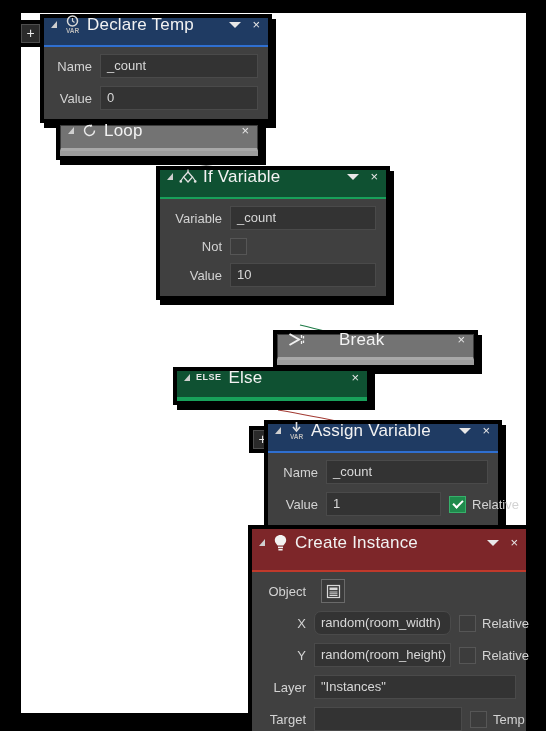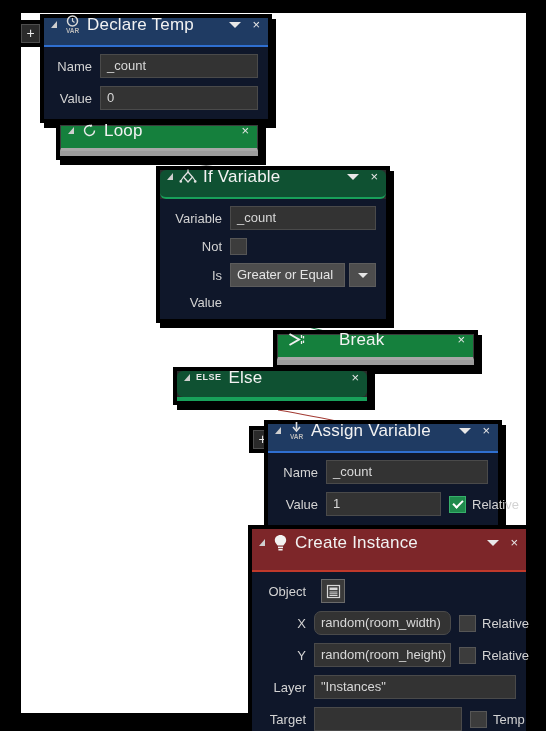--- a/index.html
+++ b/index.html
@@ -50,27 +50,27 @@
     border-right:6px solid transparent;border-top:6px solid #e8e8e8;
     margin-right:9px;flex:0 0 auto;
   }
   .hdr .x{
     color:#e8e8e8;font-size:13px;line-height:1;flex:0 0 auto;
     font-family:"Liberation Sans",sans-serif;padding:0 2px;
   }
 
   
   .h-blue  {background:#1f3b63;border-bottom-color:#2f6fd0;}
-  .h-green {background:#0f5132;border-bottom-color:#18a05a;border-radius:6px;}
+  .h-green {background:#0f5132;border-bottom-color:#18a05a;}
   .h-red   {background:#7d2629;border-bottom-color:#c0392b;}
-  .h-gray  {background:#15803d;border-bottom-color:#9a9a9a;
+  .h-gray  {background:#737373;border-bottom-color:#9a9a9a;
             border:1px solid #3b3b3b;border-bottom:3px solid #a8a8a8;}
 
   
-  .body{background:#0f172a;padding:7px 10px 9px 10px;}
+  .body{background:#404040;padding:7px 10px 9px 10px;}
   .row{display:flex;align-items:center;margin-bottom:8px;}
   .row:last-child{margin-bottom:0;}
   .lbl{
     color:#d3d3d3;font-size:13px;text-align:right;
     margin-right:8px;flex:0 0 auto;white-space:nowrap;
   }
   .fld{
     background:#333333;border:1px solid #4a4a4a;
     color:#d8d8d8;font-size:13px;height:24px;line-height:22px;
     padding:0 6px;box-sizing:border-box;flex:1 1 auto;
@@ -199,26 +199,22 @@
   <div class="body">
     <div class="row">
       <span class="lbl" style="width:52px;">Variable</span>
       <span class="fld">_count</span>
     </div>
     <div class="row">
       <span class="lbl" style="width:52px;">Not</span>
       <span class="chk" style="margin-left:0;"></span>
     </div>
     <div class="row">
-      <span class="lbl" style="width:52px;">Is</span>
-      <span class="fld sel">Greater or Equal</span>
-      <span class="ddbtn"></span>
-    </div>
-    <div class="row">
       <span class="lbl" style="width:52px;">Value</span>
+      <span class="fld">10</span>
     </div>
   </div>
 </div>
 
 <div class="block hdronly" style="left:277px;top:334px;width:197px;">
   <div class="hdr h-gray" style="height:26px;padding-left:9px;gap:28px;">
     <span class="ico">
       <svg width="17" height="15" viewBox="0 0 17 15">
         <path d="M1.5 2 L11 7.5 L1.5 13" fill="none" stroke="#f0f0f0" stroke-width="2"></path>
         <path d="M13.5 3 L13.5 6 M15.5 4 L15.5 6.5 M13.5 9 L13.5 12 M15.5 8.5 L15.5 11" stroke="#f0f0f0" stroke-width="1.3"></path>

